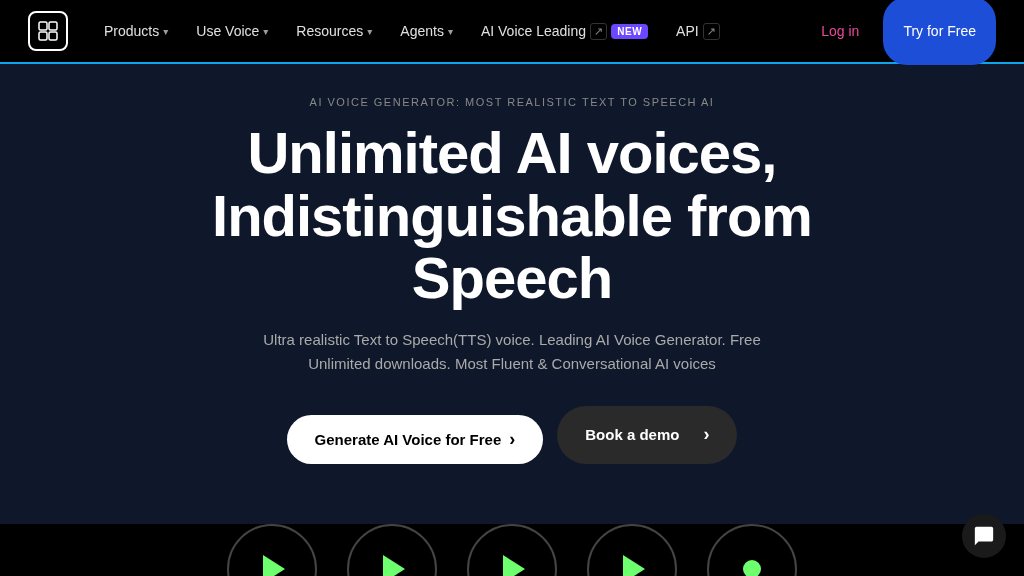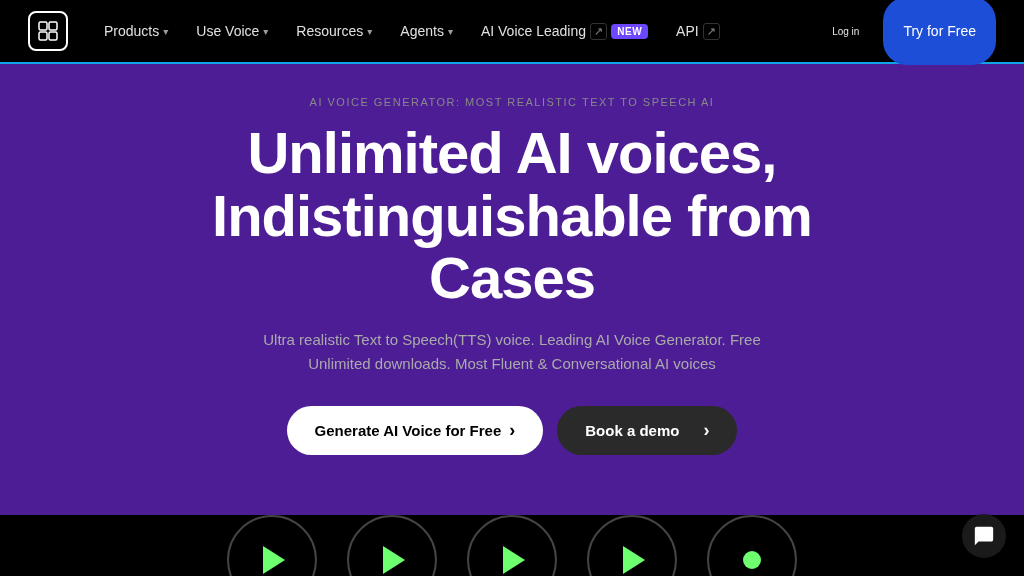--- a/index.html
+++ b/index.html
@@ -88,22 +88,22 @@
 
     .nav-actions {
       display: flex;
       align-items: center;
       gap: 12px;
     }
 
     .btn-login {
       background: transparent;
       border: none;
-      color: #e5e5e5;
-      font-size: 10px;
+      color: #ec4899;
+      font-size: 14px;
       cursor: pointer;
       padding: 8px 12px;
     }
 
     .btn-try {
       background: #1d4ed8;
       border: none;
       color: #fff;
       font-size: 14px;
       font-weight: 500;
@@ -113,21 +113,21 @@
     }
 
     
     .hero {
       display: flex;
       flex-direction: column;
       align-items: center;
       justify-content: center;
       text-align: center;
       padding: 32px 20px 20px;
-      background: #4c1d95;
+      background: #0f172a;
     }
 
     .hero-eyebrow {
       font-size: 11px;
       letter-spacing: 1.5px;
       color: #888;
       text-transform: uppercase;
       margin-bottom: 14px;
     }
 
@@ -160,20 +160,21 @@
       color: #000;
       border: none;
       border-radius: 40px;
       padding: 14px 28px;
       font-size: 15px;
       font-weight: 700;
       cursor: pointer;
       display: flex;
       align-items: center;
       gap: 8px;
+      margin-top: 9px;
     }
 
     .btn-secondary {
       background: #2a2a2a;
       color: #fff;
       border: none;
       border-radius: 40px;
       padding: 14px 28px;
       font-size: 15px;
       font-weight: 600;
@@ -285,21 +286,21 @@
     <button class="btn-login">Log in</button>
     <button class="btn-try">Try for Free</button>
   </div>
 </nav>
 
 <section class="hero">
   <p class="hero-eyebrow">AI VOICE GENERATOR: MOST REALISTIC TEXT TO SPEECH AI</p>
   <h1 class="hero-title">
     <span>Unlimited AI voices,</span><br>
     <span>Indistinguishable from</span><br>
-    <span>Cases</span>
+    <span>Speech</span>
   </h1>
   <p class="hero-subtitle">Ultra realistic Text to Speech(TTS) voice. Leading AI Voice Generator. Free Unlimited downloads. Most Fluent &amp; Conversational AI voices</p>
   <div class="hero-buttons">
     <button class="btn-primary">
       <span>Generate AI Voice for Free</span>
       <span style="font-size:18px;">›</span>
     </button>
     <button class="btn-secondary">
       <span>Book a demo</span>
       <span style="font-size:18px;">›</span>

